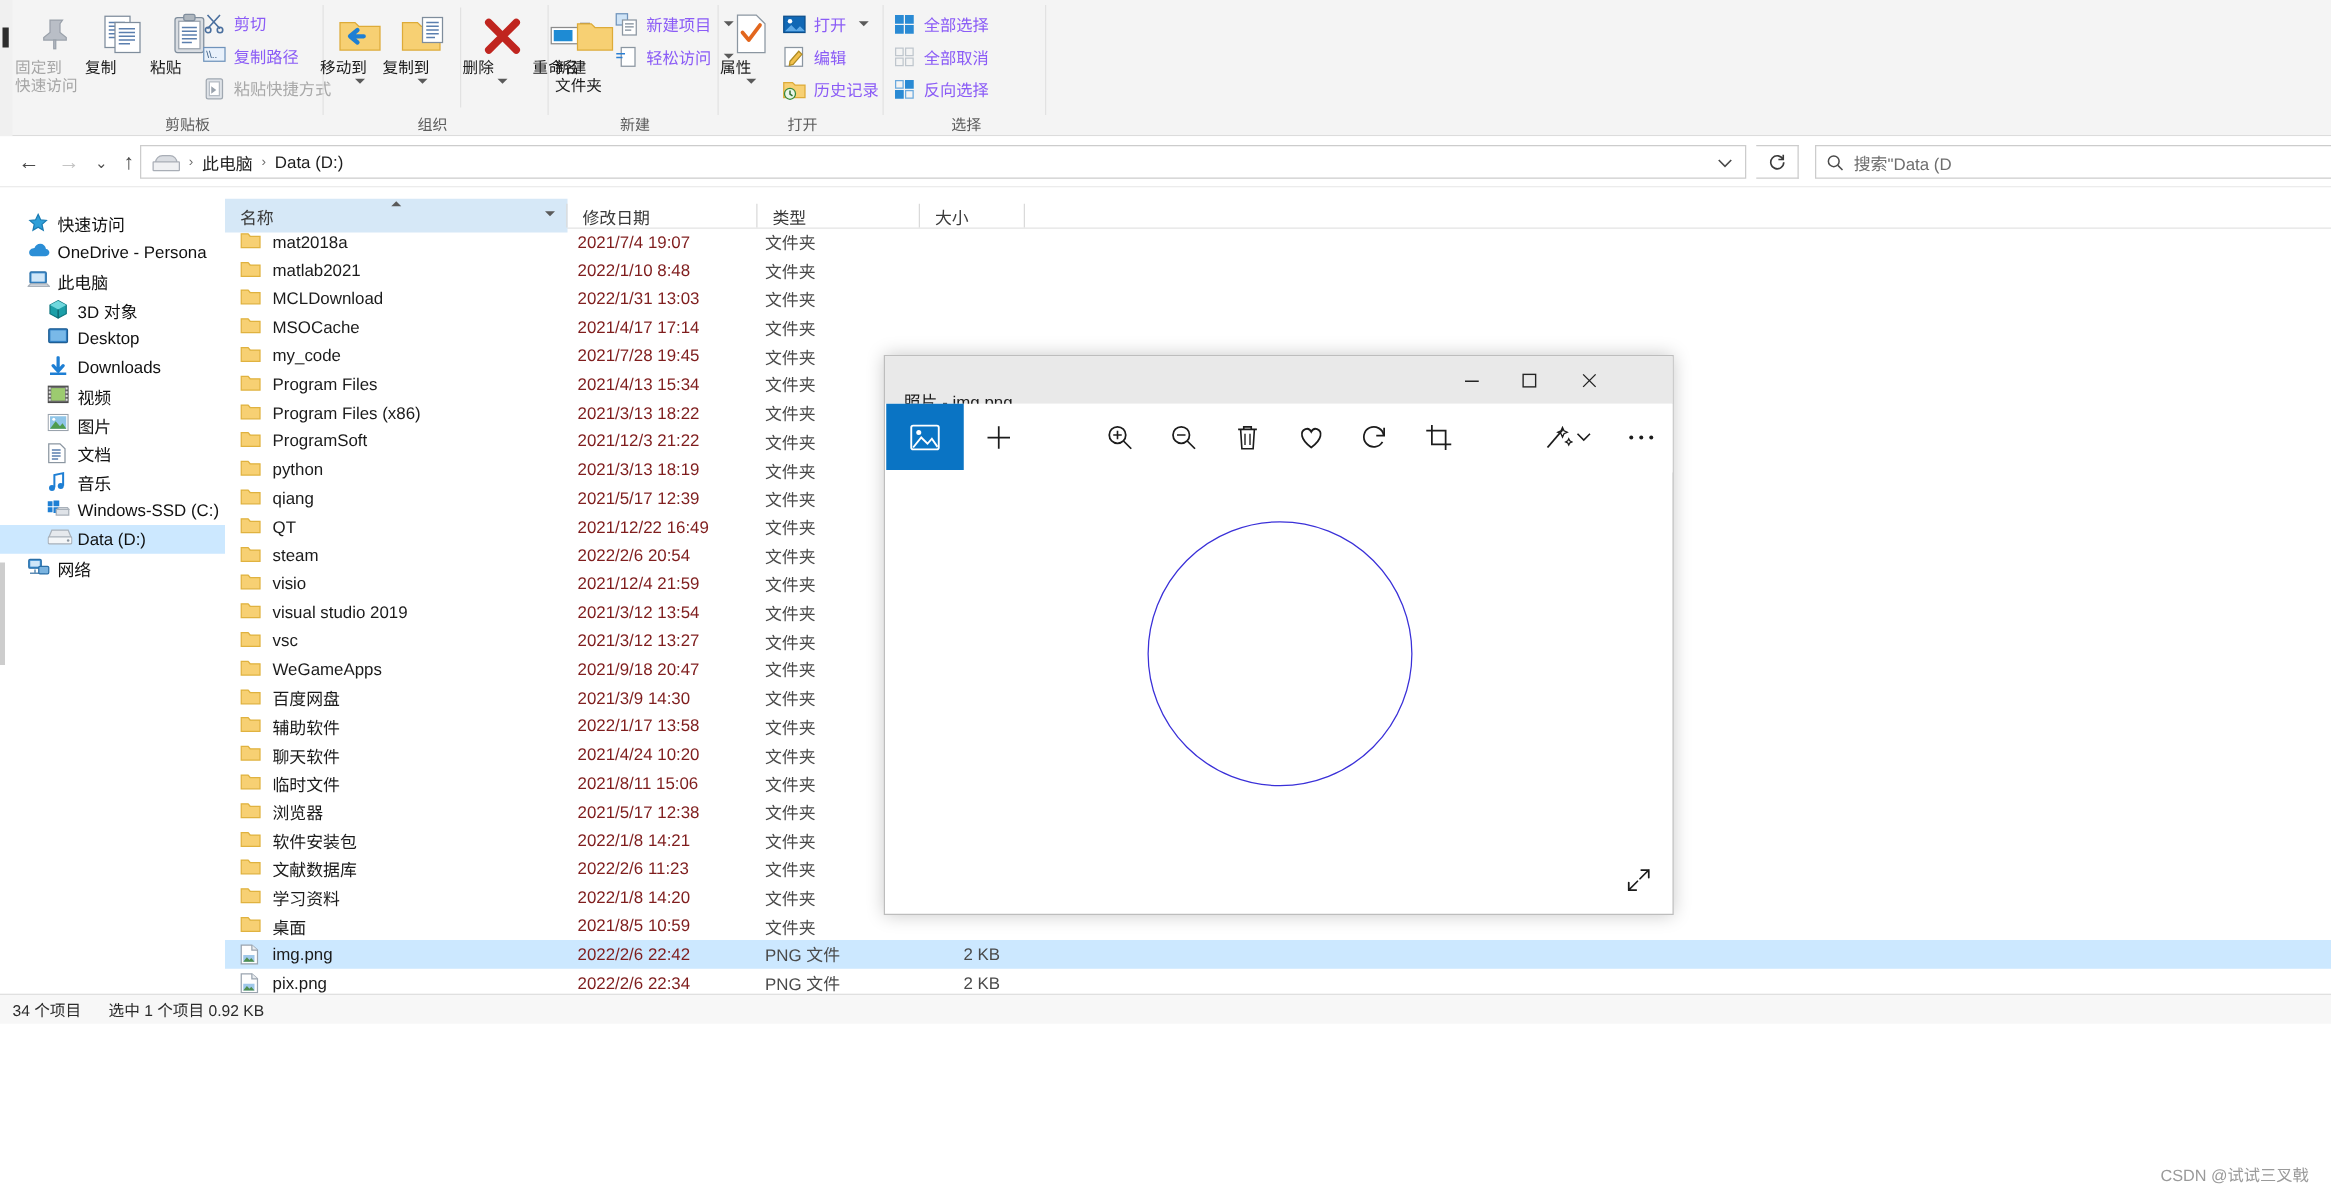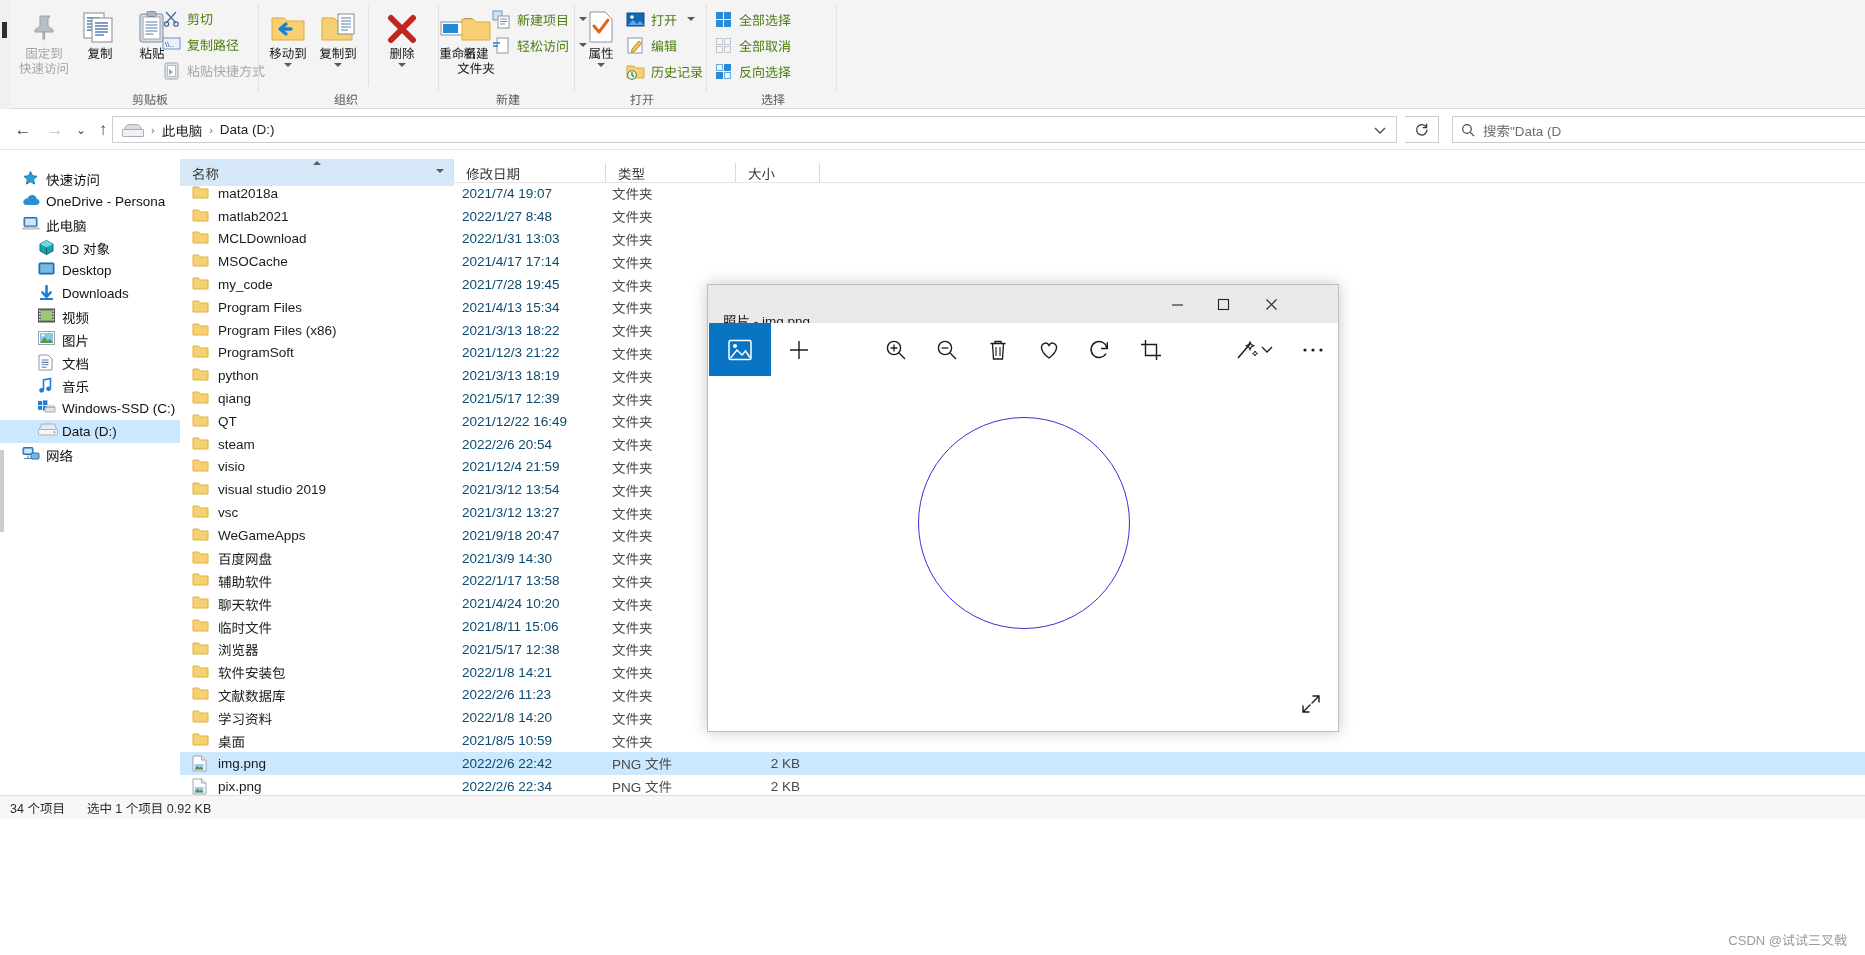--- a/index.html
+++ b/index.html
@@ -24,32 +24,32 @@
   }
   .ribbon-left-stub .tick{position:absolute;left:2px;top:22px;width:5px;height:16px;background:#2d2d2d;}
   .rgroup{position:absolute;top:0;height:109px;box-sizing:border-box;}
   .rgroup .sep{position:absolute;right:0;top:4px;width:1px;height:88px;background:#e2e2e2;}
   .glabel{
     position:absolute;bottom:2px;left:0;width:100%;text-align:center;
     font-size:12px;color:#5c5c5c;
   }
 
   .bigbtn{
-    position:absolute;top:4px;width:64px;height:78px;text-align:center;
+    position:absolute;top:4px;width:64px;height:78px;
     cursor:default;
   }
   .bigbtn .bicon{height:40px;display:flex;align-items:flex-end;justify-content:center;}
   .bigbtn .blabel{font-size:12.5px;line-height:15px;color:#1a1a1a;margin-top:3px;}
   .bigbtn.disabled .blabel{color:#a6a6a6;}
   .caretdown{display:block;margin:1px auto 0;width:0;height:0;
     border-left:4px solid transparent;border-right:4px solid transparent;border-top:4px solid #5a5a5a;}
 
   .smallbtn{
     position:absolute;height:24px;display:flex;align-items:center;gap:6px;
-    font-size:13px;color:#4d7c0f;white-space:nowrap;cursor:default;
+    font-size:13px;color:#8b5cf6;white-space:nowrap;cursor:default;
   }
   .smallbtn.disabled{color:#a8a8a8;}
   .smallbtn .sico{width:19px;height:19px;flex:0 0 19px;position:relative;}
   .caret-inline{width:0;height:0;margin-left:4px;
     border-left:4px solid transparent;border-right:4px solid transparent;border-top:4px solid #5a5a5a;}
 
   
   .addrbar{
     position:absolute;left:0;top:109px;width:1865px;height:41px;
     background:#fff;border-bottom:1px solid #e6e6e6;box-sizing:border-box;
@@ -100,21 +100,21 @@
   .col .cdiv{position:absolute;right:0;top:4px;width:1px;height:19px;background:#dadada;}
   .sortcaret{position:absolute;left:50%;top:2px;margin-left:-4px;width:0;height:0;
     border-left:4px solid transparent;border-right:4px solid transparent;border-bottom:4px solid #5a5a5a;}
   .colcaret{position:absolute;right:10px;top:10px;width:0;height:0;
     border-left:4px solid transparent;border-right:4px solid transparent;border-top:4px solid #5a5a5a;}
 
   .rows{position:absolute;left:0;top:32px;width:1685px;height:613px;overflow:hidden;}
   .row{position:relative;height:22.8px;display:flex;align-items:center;font-size:13.5px;color:#1b1b1b;cursor:default;}
   .row.sel{background:#cce8ff;}
   .cell-name{position:absolute;left:12px;display:flex;align-items:center;gap:9px;white-space:nowrap;}
-  .cell-date{position:absolute;left:282px;color:#0c4a6e;white-space:nowrap;}
+  .cell-date{position:absolute;left:282px;color:#7f1d1d;white-space:nowrap;}
   .cell-type{position:absolute;left:432px;color:#4a4a4a;white-space:nowrap;}
   .cell-size{position:absolute;left:560px;width:60px;text-align:right;color:#4a4a4a;white-space:nowrap;}
   .fileico{width:17px;height:17px;position:relative;flex:0 0 17px;}
 
   
   .statusbar{
     position:absolute;left:0;top:795px;width:1865px;height:24px;
     border-top:1px solid #e0e0e0;background:#f7f7f7;
     display:flex;align-items:center;gap:22px;padding-left:10px;box-sizing:border-box;
     font-size:12.5px;color:#2b2b2b;
@@ -633,21 +633,21 @@
         </div>
         <div class="row">
           <span class="cell-name">
             <span class="fileico">
               <svg width="17" height="15" viewBox="0 0 17 15">
                 <path d="M1 2h5.5l1.6 2H16v9H1z" fill="#f7d073" stroke="#e0b23f"></path>
               </svg>
             </span>
             <span>matlab2021</span>
           </span>
-          <span class="cell-date">2022/1/27 8:48</span>
+          <span class="cell-date">2022/1/10 8:48</span>
           <span class="cell-type">文件夹</span>
           <span class="cell-size"></span>
         </div>
         <div class="row">
           <span class="cell-name">
             <span class="fileico">
               <svg width="17" height="15" viewBox="0 0 17 15">
                 <path d="M1 2h5.5l1.6 2H16v9H1z" fill="#f7d073" stroke="#e0b23f"></path>
               </svg>
             </span>

